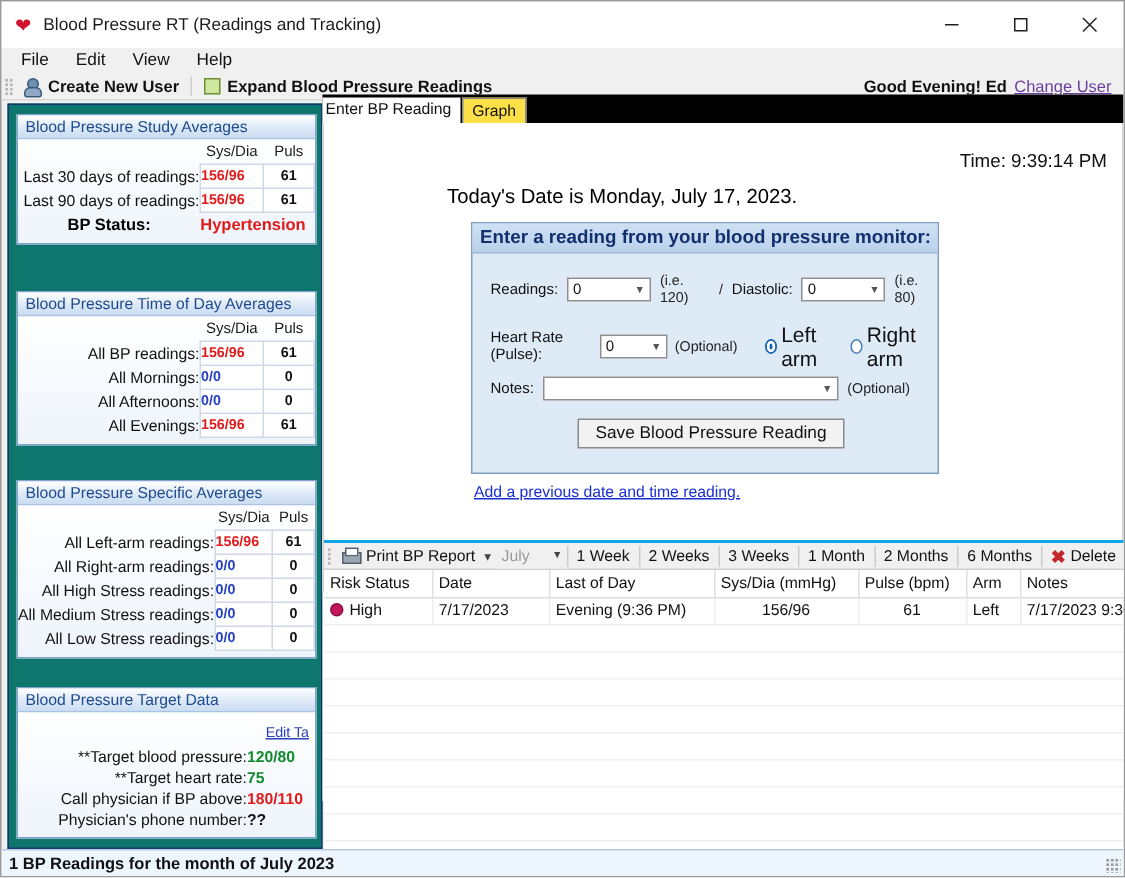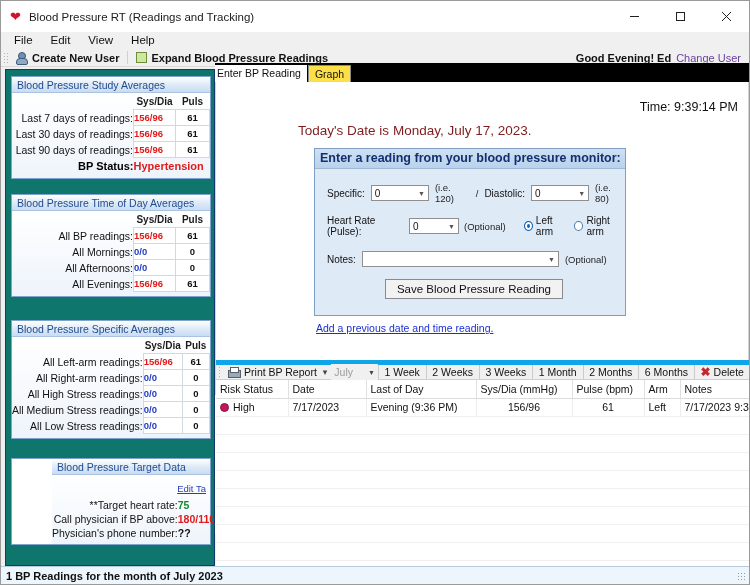--- a/index.html
+++ b/index.html
@@ -104,37 +104,37 @@
     font-size: 10.5px; color: #1f4b8e;
     background: linear-gradient(to bottom, #ffffff 0%, #dce9f7 55%, #cbdcf2 100%);
     border-bottom: 1px solid #a8c4e2;
   }
   .panel-bd {
     background: linear-gradient(to bottom, #ffffff 0%, #eef4fb 100%);
     padding: 2px 0 4px 0;
   }
   table.avg { width: 100%; border-collapse: collapse; font-size: 10.5px; }
   table.avg th {
-    font-weight: bold; color: #1b1b1b; font-size: 10px; padding: 1px 0 2px 0;
+    font-weight: normal; color: #1b1b1b; font-size: 10px; padding: 1px 0 2px 0;
     text-align: center;
   }
   table.avg td { padding: 2px 0; }
   td.lbl { text-align: right; padding-right: 5px; color: #111; font-size: 10.5px; white-space: nowrap; }
   td.val {
     width: 42px; text-align: left; padding-left: 4px; font-weight: bold; font-size: 9.5px;
     background: #ffffff; border: 1px solid #cfd9e6;
   }
   td.val.red { color: #e01b1b; }
   td.val.blue { color: #2440c0; }
   td.pulse {
     width: 34px; text-align: center; font-weight: bold; font-size: 9.5px; color: #111;
     background: #ffffff; border: 1px solid #cfd9e6;
   }
   .status-row td { padding-top: 4px; }
-  .status-lbl { text-align: right; padding-right: 5px; font-weight: bold; font-size: 11px; color: #000; }
+  .status-lbl { text-align: center; padding-right: 5px; font-weight: bold; font-size: 11px; color: #000; }
   .status-val { font-weight: bold; font-size: 11px; color: #e01b1b; padding-left: 4px; white-space: nowrap; }
 
   .target-edit {
     text-align: right; padding: 1px 4px 2px 0;
   }
   .target-edit a { font-size: 9.5px; color: #2b3fb8; text-decoration: underline; }
   table.target { width: 100%; border-collapse: collapse; font-size: 10.5px; }
   table.target td { padding: 1px 0; }
   td.tlbl { text-align: right; padding-right: 6px; color: #111; white-space: nowrap; }
   td.tval { font-weight: bold; white-space: nowrap; }
@@ -162,21 +162,21 @@
   .panel-main {
     position: absolute; left: 0; top: 19px; width: 534px; height: 313px;
     background: #ffffff; border: 1px solid #d2d2d2; border-top: none;
   }
   .time-line {
     position: absolute; right: 10px; top: 18px;
     font-size: 12.5px; color: #111;
   }
   .today-line {
     position: absolute; left: 82px; top: 41px;
-    font-size: 13.5px; color: #7f1d1d;
+    font-size: 13.5px; color: #000000;
   }
   .bpbox {
     position: absolute; left: 98px; top: 66px; width: 312px; height: 168px;
     background: #dfeaf7; border: 1px solid #7f9fc2;
   }
   .bpbox-hd {
     height: 20px; line-height: 19px; padding-left: 5px;
     font-size: 12.5px; font-weight: bold; color: #12306e;
     background: linear-gradient(to bottom, #cfe0f3 0%, #b9d2ec 100%);
     border-bottom: 1px solid #9fb8d4;
@@ -185,41 +185,41 @@
   .row2 { position: absolute; left: 12px; top: 66px; display: flex; align-items: center; font-size: 10px; color: #111; }
   .row3 { position: absolute; left: 12px; top: 102px; display: flex; align-items: center; font-size: 10px; color: #111; }
   .combo {
     display: inline-flex; align-items: center; justify-content: space-between;
     height: 16px; background: #ffffff; border: 1px solid #8f8f8f;
     font-size: 10px; color: #111; padding: 0 2px 0 3px;
   }
   .combo .chev { font-size: 7px; color: #555; padding-right: 1px; }
   .hint { color: #222; font-size: 9.5px; }
   .radio {
-    display: inline-flex; align-items: center; gap: 3px; font-size: 10px; color: #111;
+    display: inline-flex; align-items: center; gap: 3px; font-size: 14px; color: #111;
   }
   .rdot {
     width: 10px; height: 10px; border-radius: 50%; border: 1px solid #4a7bb5; background: #fff;
     display: inline-block; position: relative;
   }
   .rdot.on { border: 1px solid #1464b4; background: #1464b4; box-shadow: inset 0 0 0 2px #fff; }
   .savebtn {
     position: absolute; left: 70px; top: 130px; width: 178px; height: 20px;
     background: #f2f2f2; border: 1px solid #8a8a8a;
     font-size: 11.5px; color: #111; text-align: center; line-height: 18px;
   }
   .prevlink {
     position: absolute; left: 100px; top: 240px;
     font-size: 10.5px; color: #1a2fd0; text-decoration: underline;
   }
 
   
   .gridbar {
     position: absolute; left: 0; top: 278px; width: 534px; height: 20px;
-    background: #f0f0f0; border-top: 5px solid #0ea5e9; border-bottom: 1px solid #cfcfcf;
+    background: #f0f0f0; border-top: 2px solid #0ea5e9; border-bottom: 1px solid #cfcfcf;
     display: flex; align-items: center; font-size: 10.5px; color: #111;
   }
   .print-icon {
     width: 13px; height: 11px; position: relative; flex: 0 0 13px;
   }
   .print-icon::before {
     content:""; position:absolute; left:1px; top:3px; width:11px; height:6px;
     background:#9aa7b5; border:1px solid #55606c;
   }
   .print-icon::after {
@@ -333,25 +333,20 @@
       <div class="panel-hd">Blood Pressure Study Averages</div>
       <div class="panel-bd">
         <table class="avg">
           <tbody>
               <tr>
             <th></th>
             <th>Sys/Dia</th>
             <th>Puls</th>
           </tr>
           <tr>
-            <td class="lbl">Last 7 days of readings:</td>
-            <td class="val red">156/96</td>
-            <td class="pulse">61</td>
-          </tr>
-          <tr>
             <td class="lbl">Last 30 days of readings:</td>
             <td class="val red">156/96</td>
             <td class="pulse">61</td>
           </tr>
           <tr>
             <td class="lbl">Last 90 days of readings:</td>
             <td class="val red">156/96</td>
             <td class="pulse">61</td>
           </tr>
           <tr class="status-row">
@@ -431,28 +426,32 @@
           <tr>
             <td class="lbl">All Low Stress readings:</td>
             <td class="val blue">0/0</td>
             <td class="pulse">0</td>
           </tr>
         </tbody>
           </table>
       </div>
     </div>
 
-    <div class="panel" style="top:388px;padding-left:40px;">
+    <div class="panel" style="top:388px;">
       <div class="panel-hd">Blood Pressure Target Data</div>
       <div class="panel-bd">
         <div class="target-edit">
           <a href="#">Edit Ta</a>
         </div>
         <table class="target">
           <tbody>
+              <tr>
+            <td class="tlbl">**Target blood pressure:</td>
+            <td class="tval green">120/80</td>
+          </tr>
           <tr>
             <td class="tlbl">**Target heart rate:</td>
             <td class="tval green">75</td>
           </tr>
           <tr>
             <td class="tlbl">Call physician if BP above:</td>
             <td class="tval red">180/110</td>
           </tr>
           <tr>
             <td class="tlbl">Physician's phone number:</td>
@@ -480,21 +479,21 @@
 
       <div class="today-line">
         <span>Today's Date is</span>
         <span>Monday, July 17, 2023</span><span>.</span>
       </div>
 
       <div class="bpbox">
         <div class="bpbox-hd">Enter a reading from your blood pressure monitor:</div>
 
         <div class="row1">
-          <span>Specific:</span>
+          <span>Readings:</span>
           <span class="combo" style="width:62px; margin-left:6px;">
             <span>0</span>
             <span class="chev">▼</span>
           </span>
           <span class="hint" style="margin-left:6px;">(i.e. 120)</span>
           <span class="hint" style="margin-left:6px;">/</span>
           <span style="margin-left:6px;">Diastolic:</span>
           <span class="combo" style="width:62px; margin-left:6px;">
             <span>0</span>
             <span class="chev">▼</span>

